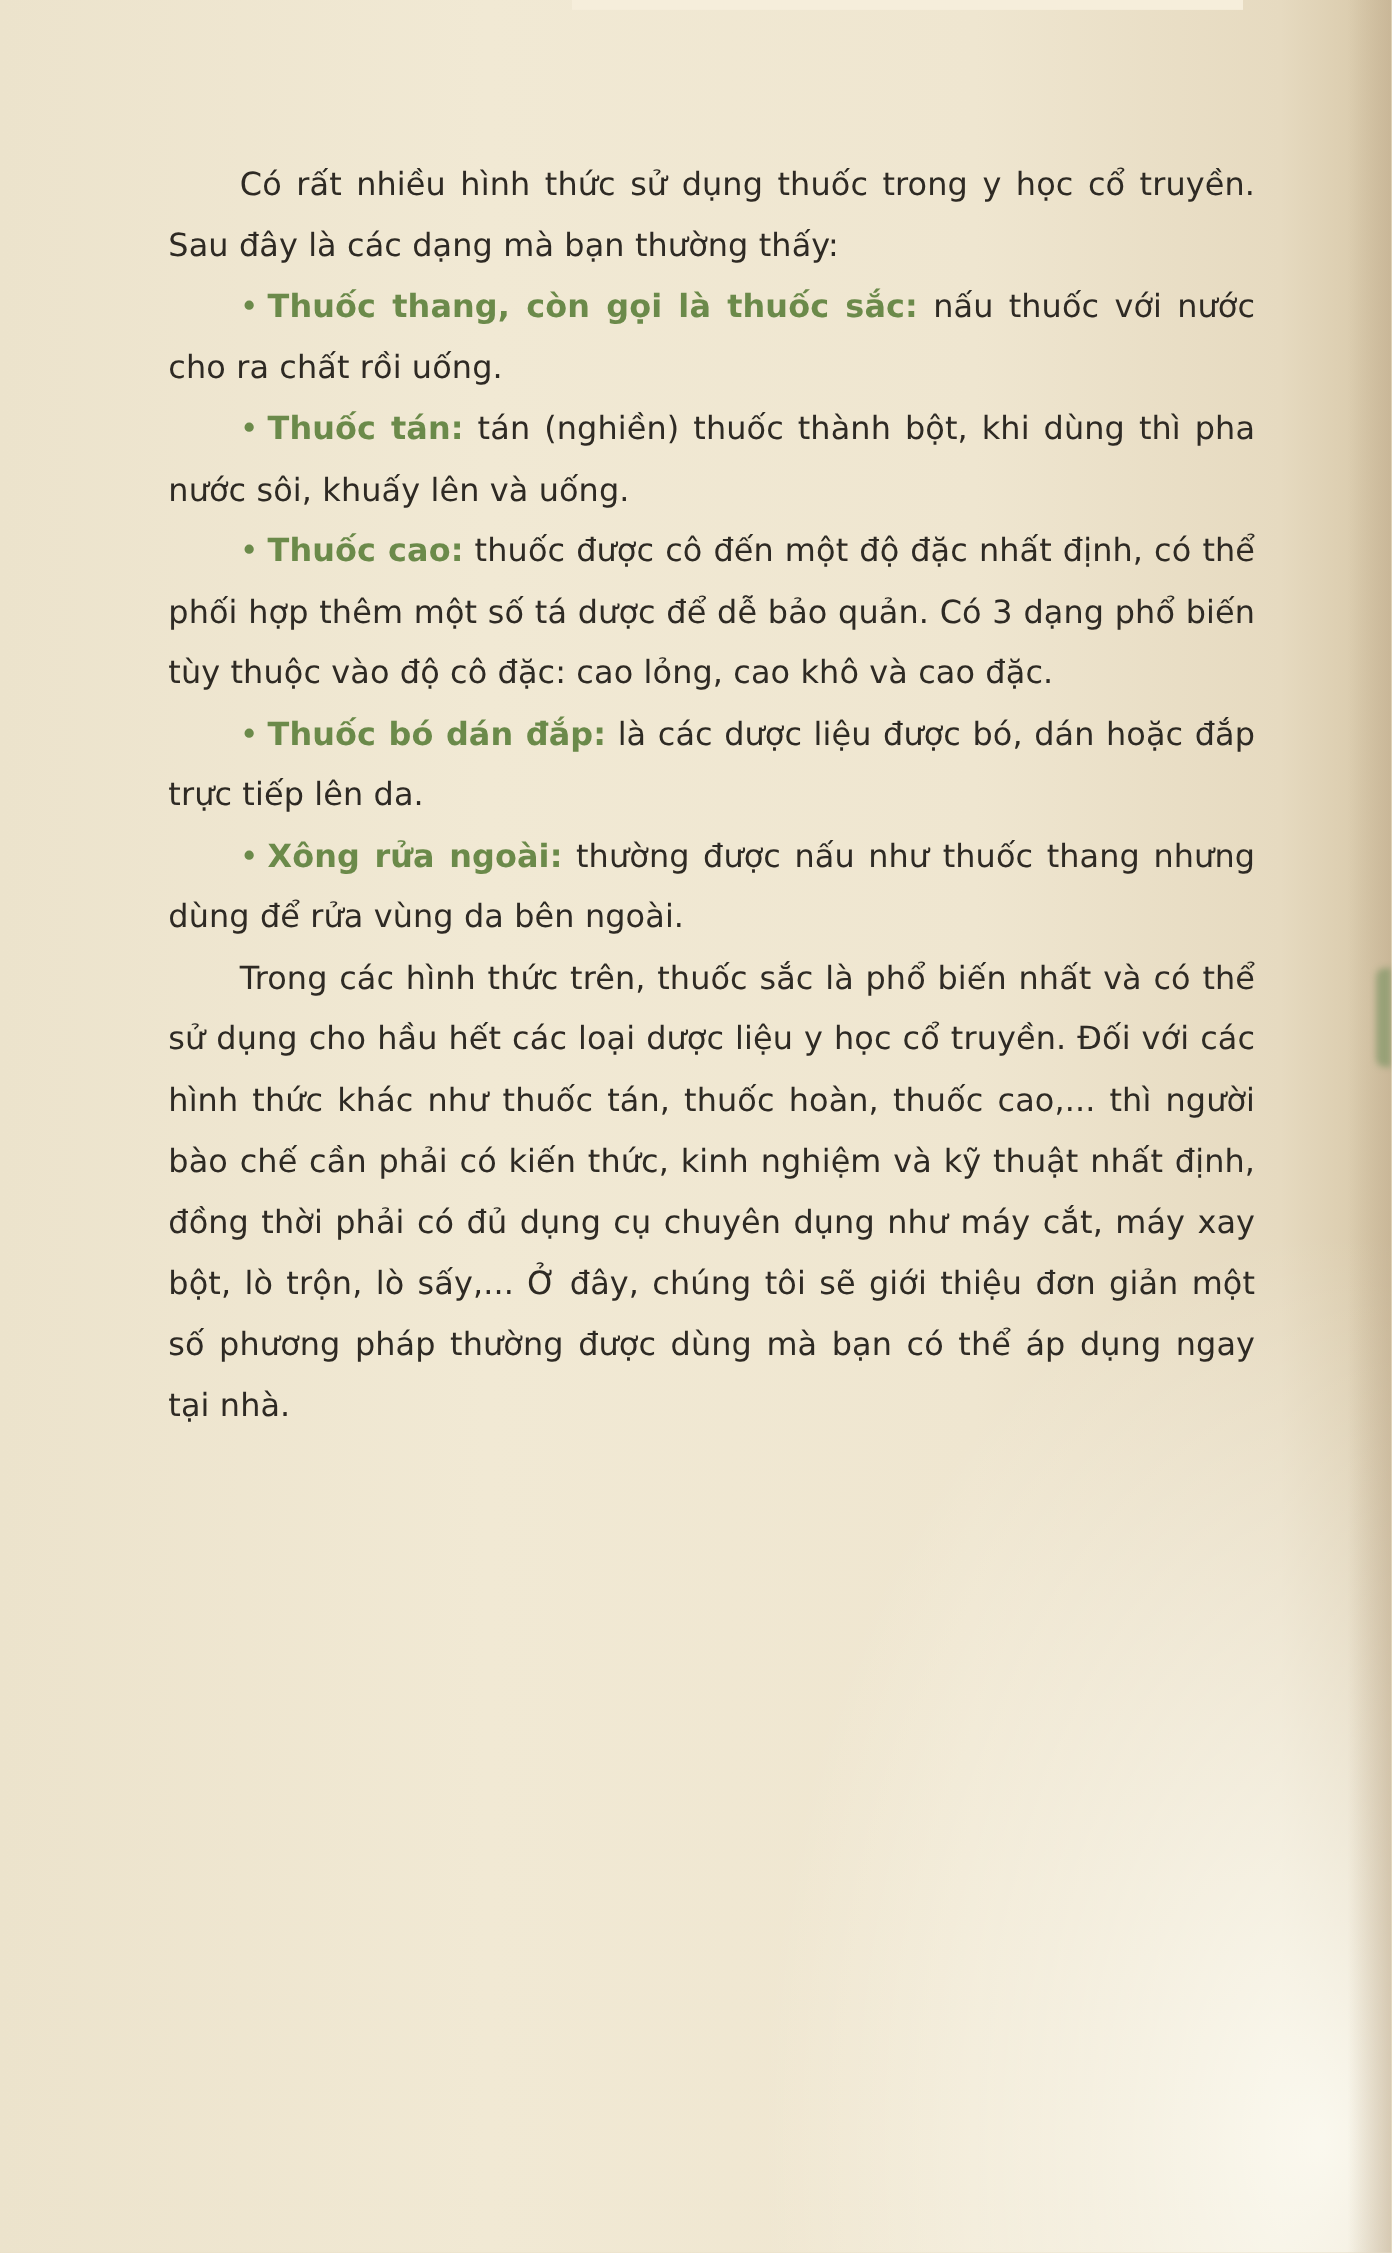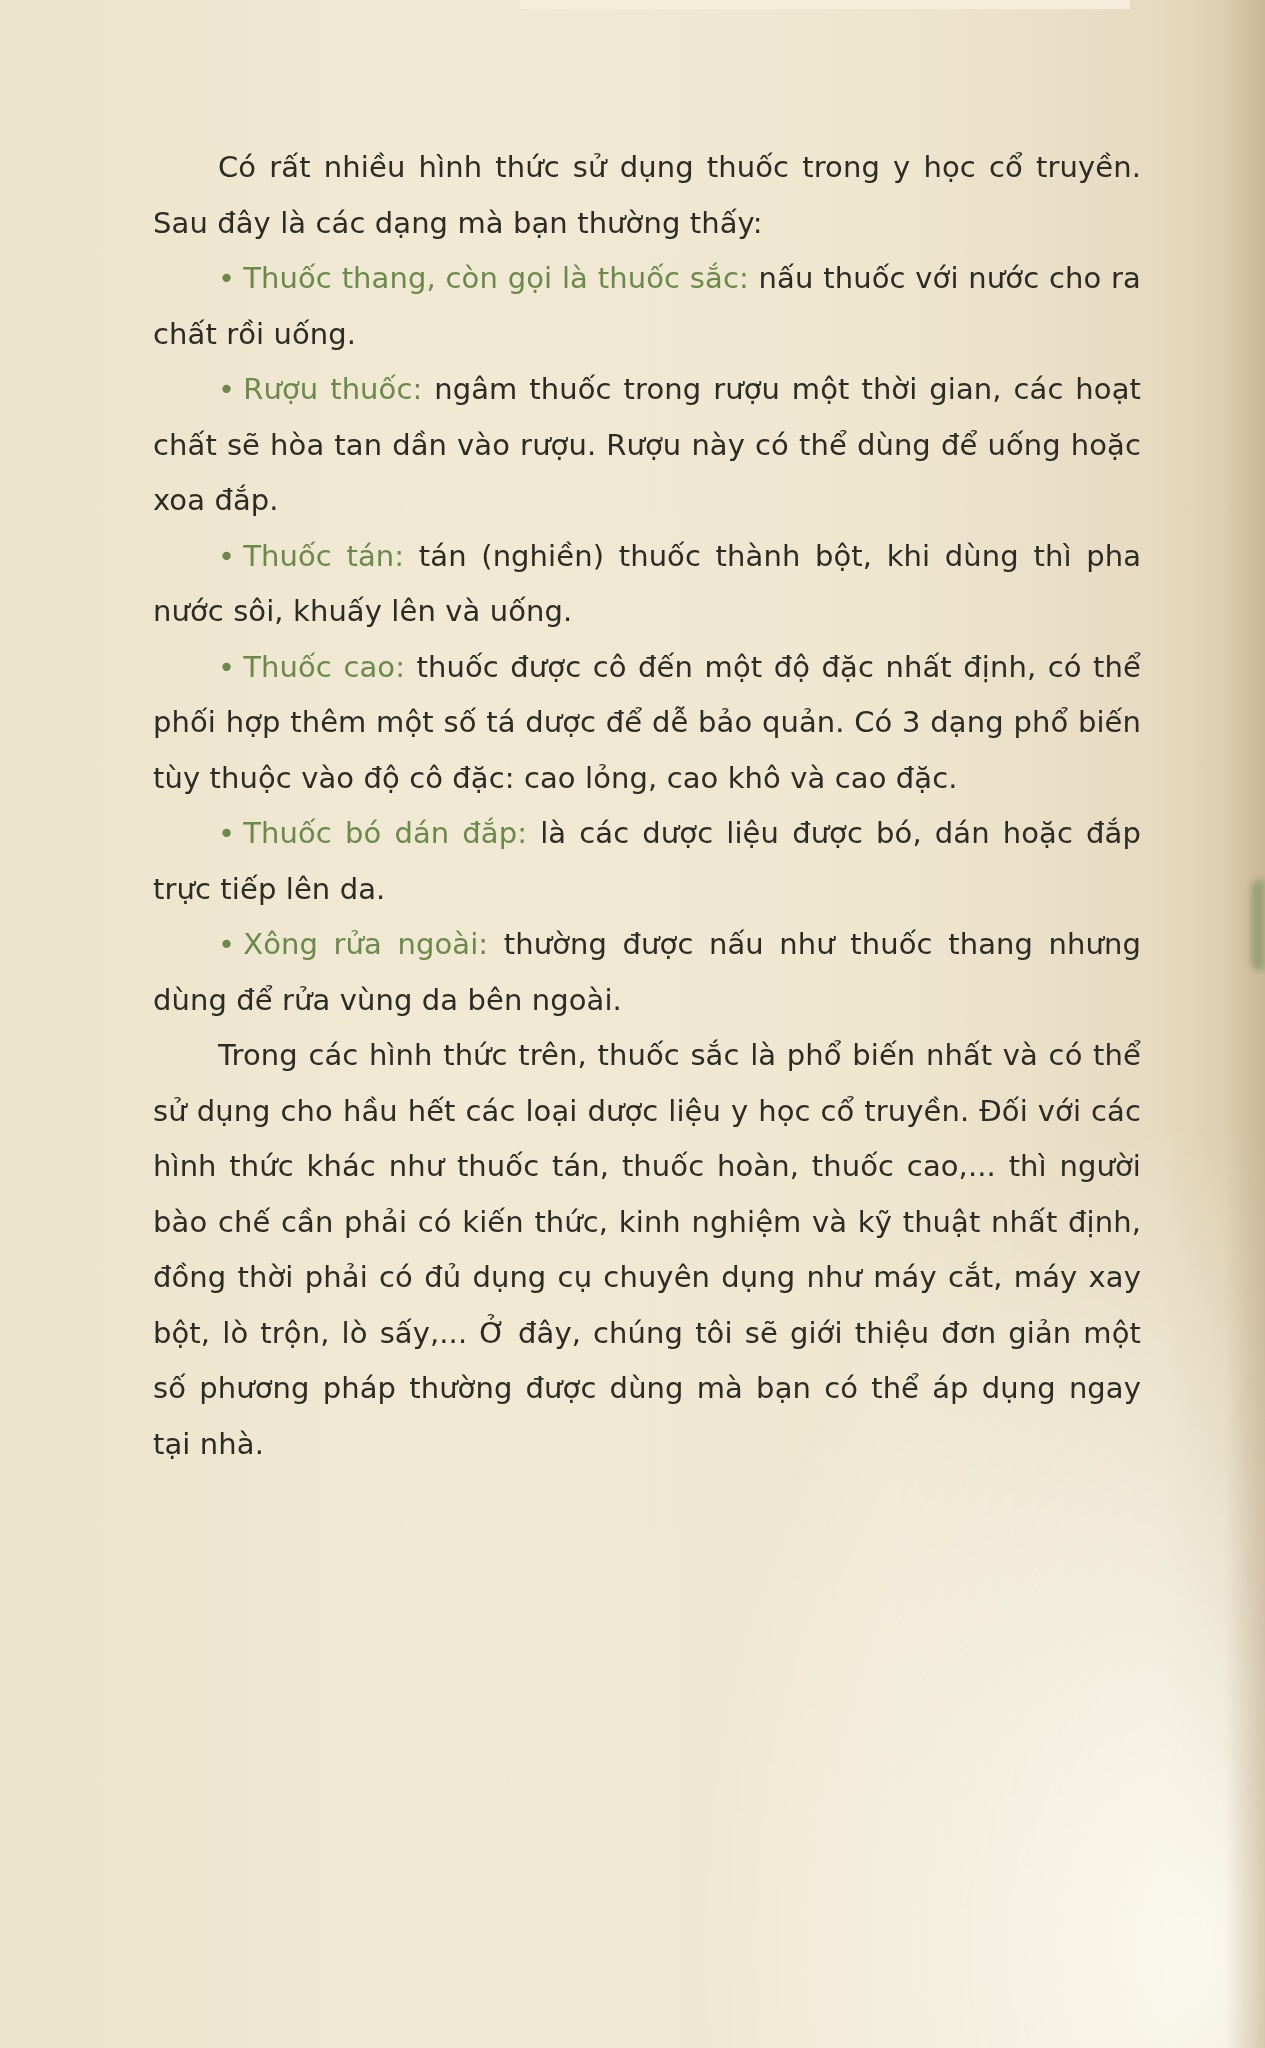--- a/index.html
+++ b/index.html
@@ -69,36 +69,36 @@
       margin: 0;
       text-indent: 65px;
       text-align: justify;
     }
     .bullet {
       color: #6b8a4a;
       margin-right: 8px;
     }
     .label {
       color: #6b8a4a;
+      font-weight: bold;
     }
   </style>
 </head>
 <body>
 
 <div class="page">
   <div class="top-strip"></div>
   <div class="right-shadow"></div>
   <div class="green-blur"></div>
 
   <div class="text-block">
     <p class="para">Có rất nhiều hình thức sử dụng thuốc trong y học cổ truyền. Sau đây là các dạng mà bạn thường thấy:</p>
 
     <p class="item"><span class="bullet">•</span><span class="label">Thuốc thang, còn gọi là thuốc sắc:</span><span> nấu thuốc với nước cho ra chất rồi uống.</span></p>
 
-    <p class="item"><span class="bullet">•</span><span class="label">Rượu thuốc:</span><span> ngâm thuốc trong rượu một thời gian, các hoạt chất sẽ hòa tan dần vào rượu. Rượu này có thể dùng để uống hoặc xoa đắp.</span></p>
 
     <p class="item"><span class="bullet">•</span><span class="label">Thuốc tán:</span><span> tán (nghiền) thuốc thành bột, khi dùng thì pha nước sôi, khuấy lên và uống.</span></p>
 
     <p class="item"><span class="bullet">•</span><span class="label">Thuốc cao:</span><span> thuốc được cô đến một độ đặc nhất định, có thể phối hợp thêm một số tá dược để dễ bảo quản. Có 3 dạng phổ biến tùy thuộc vào độ cô đặc: cao lỏng, cao khô và cao đặc.</span></p>
 
 
 
 
 
     <p class="item"><span class="bullet">•</span><span class="label">Thuốc bó dán đắp:</span><span> là các dược liệu được bó, dán hoặc đắp trực tiếp lên da.</span></p>

